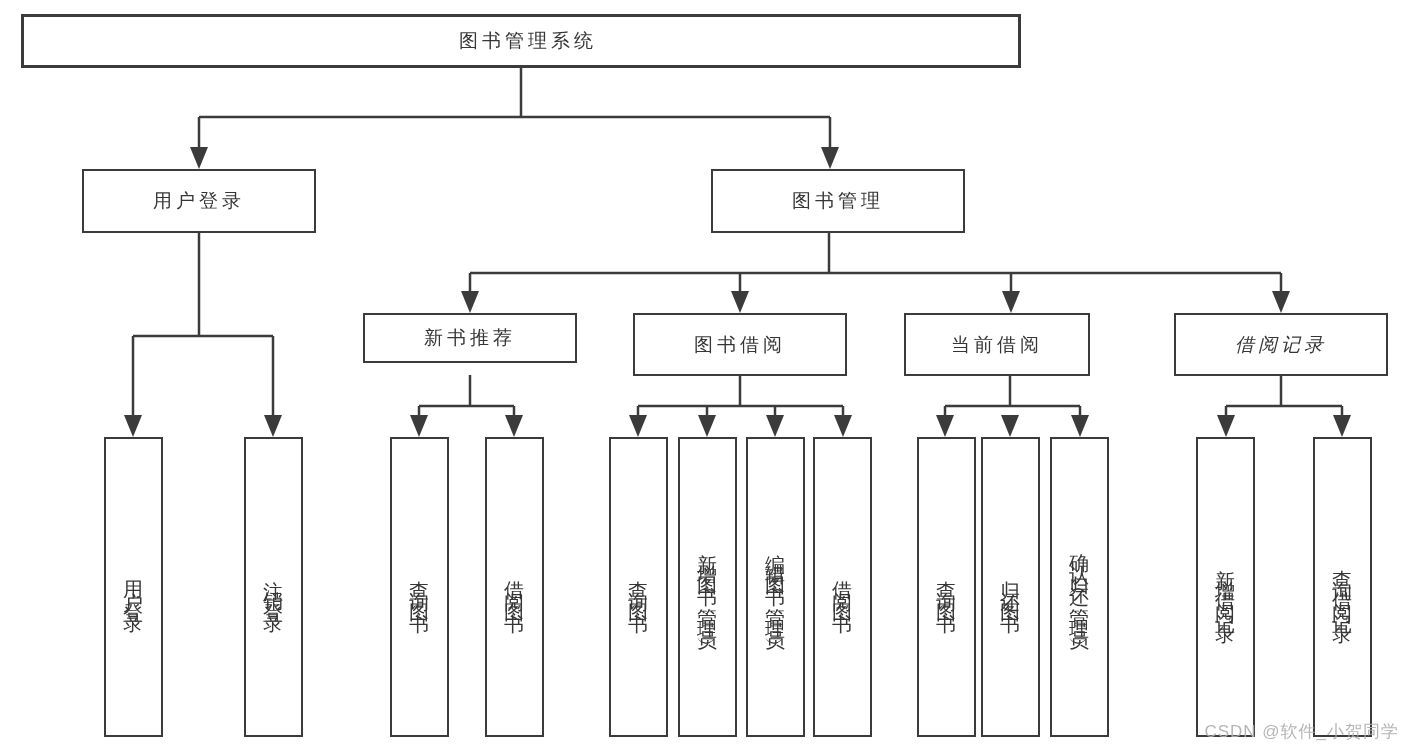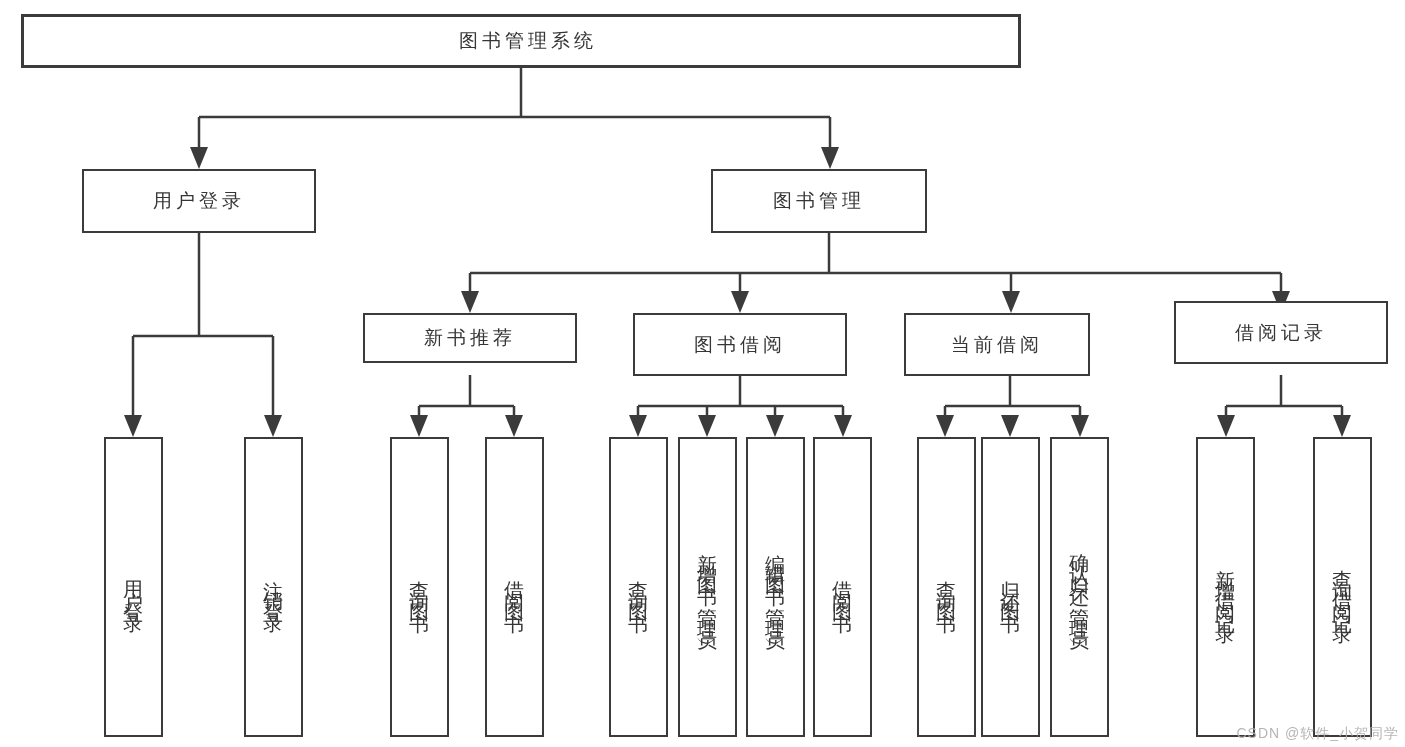--- a/index.html
+++ b/index.html
@@ -56,21 +56,21 @@
     font-size: 20px;
     letter-spacing: 11px;
     line-height: 1;
     white-space: nowrap;
   }
   .watermark {
     position: absolute;
     right: 6px;
     bottom: 4px;
     color: rgba(175, 175, 175, 0.92);
-    font-size: 14px;
+    font-size: 17px;
     letter-spacing: 1px;
     z-index: 5;
   }
 </style>
 </head>
 <body>
 
 <div id="canvas">
 
   <svg id="connectors" width="1405" height="747" viewBox="0 0 1405 747">
@@ -134,26 +134,26 @@
       <polygon points="1001,415 1019,415 1010,437"></polygon>
       <polygon points="1071,415 1089,415 1080,437"></polygon>
       <polygon points="1217,415 1235,415 1226,437"></polygon>
       <polygon points="1333,415 1351,415 1342,437"></polygon>
     </g>
   </svg>
 
   <div class="node" style="left:21px; top:14px; width:1000px; height:54px;padding-left:14px;">图书管理系统</div>
 
   <div class="node thin" style="left:82px; top:169px; width:234px; height:64px;">用户登录</div>
-  <div class="node thin" style="left:711px; top:169px; width:216px; height:64px;">图书管理</div>
+  <div class="node thin" style="left:711px; top:169px; width:254px; height:64px;">图书管理</div>
 
   <div class="node thin" style="left:363px; top:313px; width:214px; height:50px;">新书推荐</div>
   <div class="node thin" style="left:633px; top:313px; width:214px; height:63px;">图书借阅</div>
   <div class="node thin" style="left:904px; top:313px; width:186px; height:63px;">当前借阅</div>
-  <div class="node thin" style="left:1174px; top:301px; width:214px; height:63px;">借阅记录</div>
+  <div class="node thin" style="left:1174px; top:313px; width:214px; height:63px;font-style:italic;">借阅记录</div>
 
   <div class="leaf" style="left:104px;">
     <span class="vtext">用户登录</span>
   </div>
   <div class="leaf" style="left:244px;">
     <span class="vtext">注销登录</span>
   </div>
 
   <div class="leaf" style="left:390px;">
     <span class="vtext">查询图书</span>

